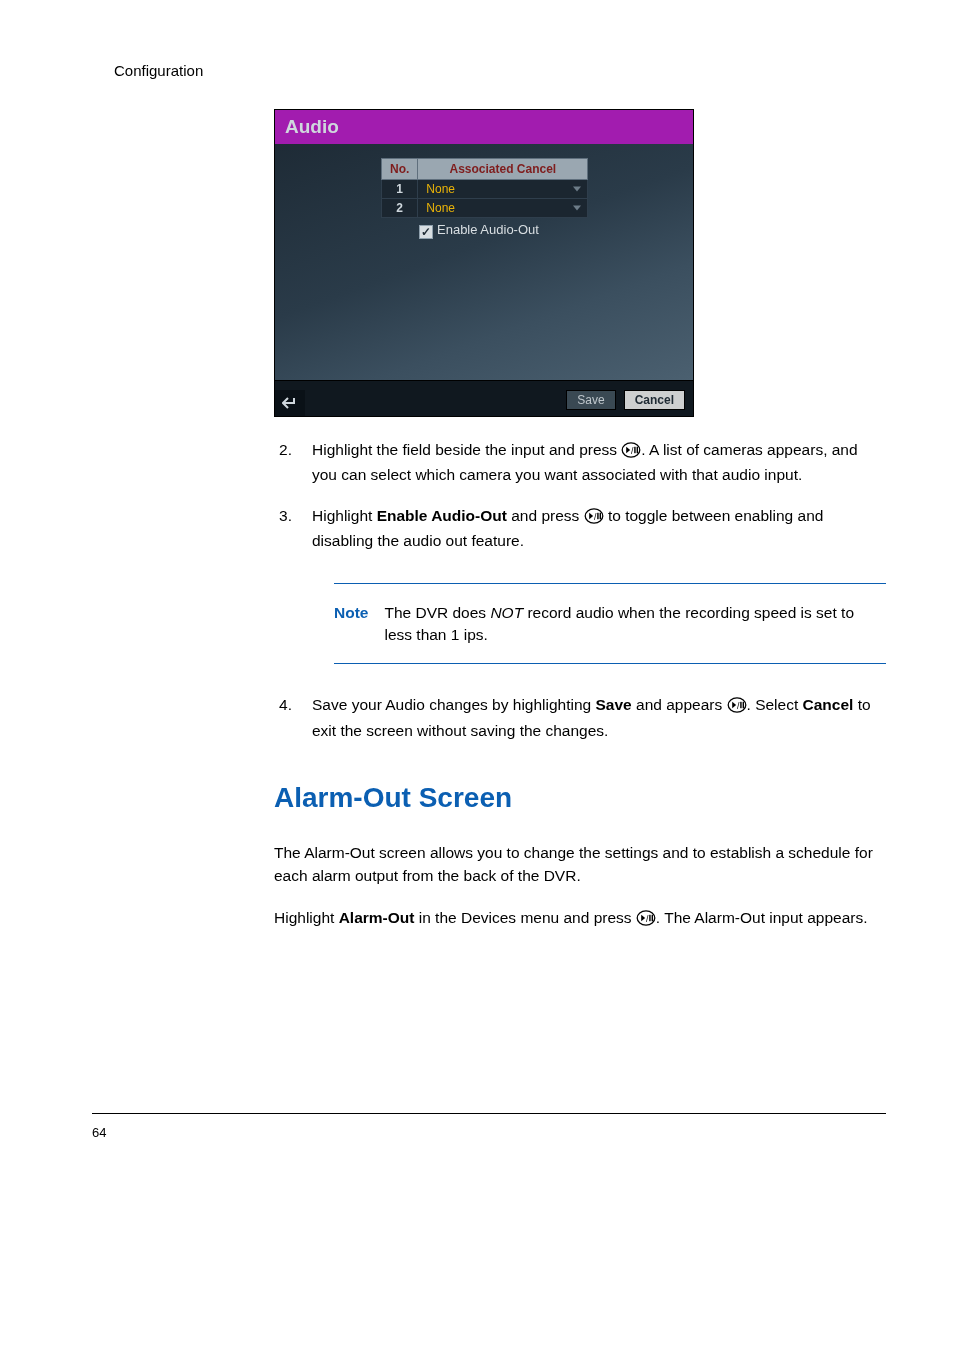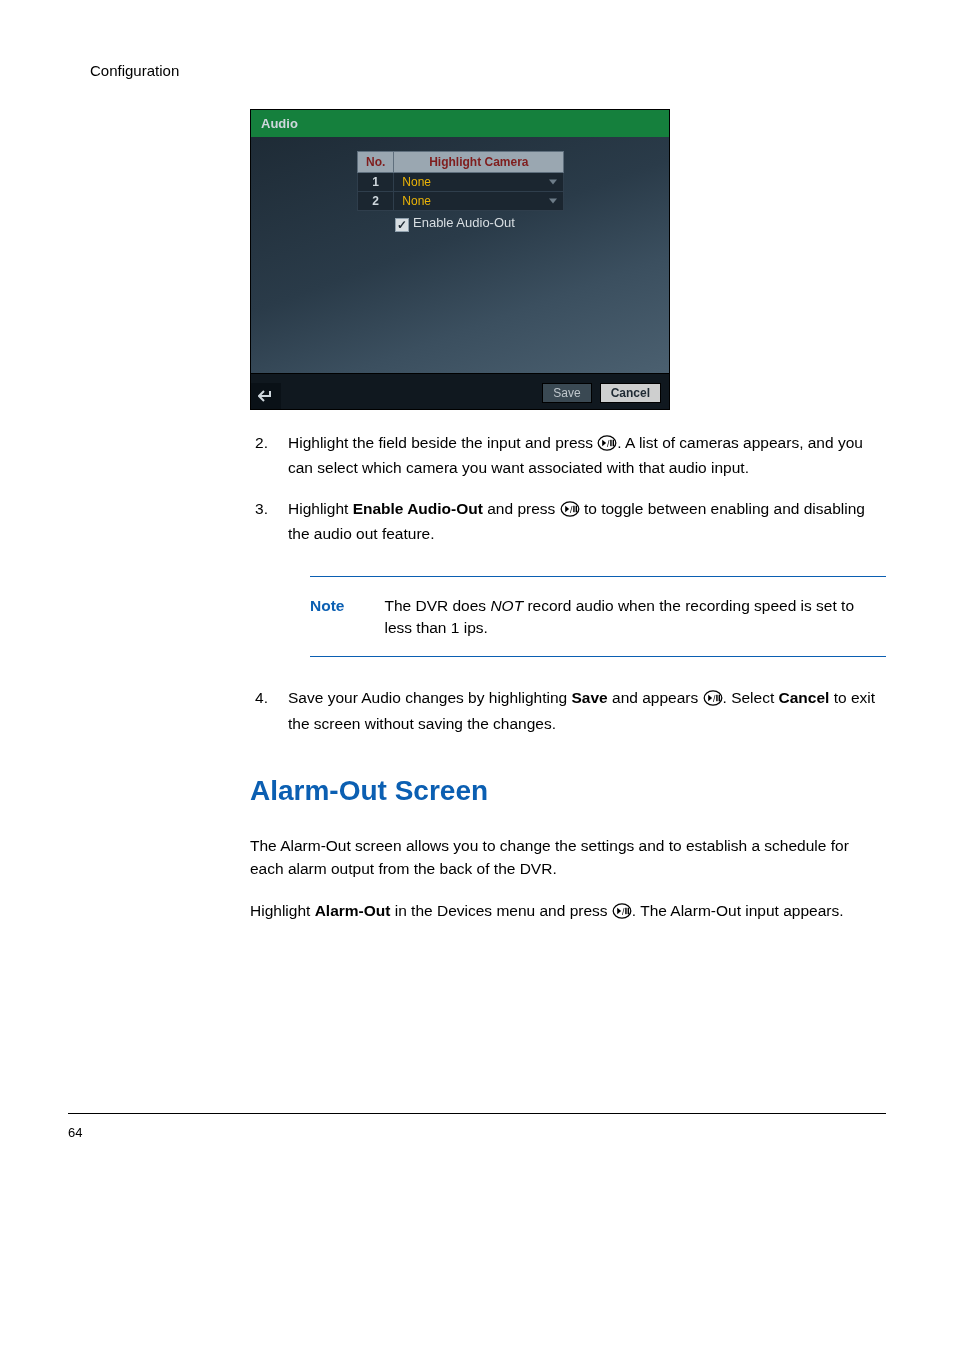--- a/index.html
+++ b/index.html
@@ -1,24 +1,24 @@
 <!DOCTYPE html>
 <html><head>
 <meta charset="utf-8">
 <style>
   * { box-sizing: border-box; margin: 0; padding: 0; }
   html, body { width: 954px; height: 1348px; background: #ffffff; font-family: Arial, Helvetica, sans-serif; color: #000; }
-  .page { padding: 62px 68px 0 90px; position: relative; height: 1184px; }
+  .page { padding: 62px 68px 0 90px; position: relative; height: 1184px; margin-left: 24px; }
   .running-head { font-size: 15px; margin-bottom: 30px; }
   .content { margin-left: 160px; }
   .fig-caption { margin-bottom: 6px; }
   .fig-caption .fig-label { color: #0b5fb2; font-weight: bold; font-size: 15px; }
   .fig-caption .fig-title { color: #0b5fb2; font-weight: bold; font-size: 15px; margin-left: 36px; }
   .screenshot { width: 420px; border: 1px solid #000; background: #1f2a33; position: relative; }
-  .ss-title { background: #15803d; color: #cfd7dd; font-size: 13px; font-weight: bold; padding: 6px 10px; }
+  .ss-title { background: #a21caf; color: #cfd7dd; font-size: 19px; font-weight: bold; padding: 6px 10px; }
   .ss-body { position: relative; height: 236px; background: linear-gradient(160deg, #1e2b36 0%, #2a3b49 45%, #3b4f5f 70%, #4b6070 100%); }
   .ss-table { position: absolute; top: 14px; left: 106px; border-collapse: collapse; font-size: 12px; color: #d8dee2; }
   .ss-table th { background: #9aa7b1; color: #7f1d1d; font-weight: bold; padding: 3px 8px; border: 1px solid #5f6f7d; font-size: 12px; }
   .ss-table th.no-col { width: 32px; }
   .ss-table th.assoc-col { width: 170px; }
   .ss-table td.no-cell { background: #1b2630; text-align: center; border: 1px solid #2f3e4c; padding: 2px 6px; font-weight: bold; color: #cfd7dd; }
   .ss-table td.val-cell { background: #1b2630; border: 1px solid #2f3e4c; padding: 2px 8px; position: relative; color: #eab308; }
   .ss-table td.val-cell::after { content: ""; position: absolute; right: 6px; top: 50%; width: 0; height: 0; border-left: 4px solid transparent; border-right: 4px solid transparent; border-top: 5px solid #6d7c88; transform: translateY(-50%); }
   .ss-check { position: absolute; top: 78px; left: 144px; font-size: 13px; color: #d8dee2; }
   .ss-check .box { display: inline-block; width: 14px; height: 14px; border: 1px solid #8fa0ad; background: #d8dee2; color: #1f2a33; font-size: 12px; line-height: 12px; text-align: center; vertical-align: -2px; margin-right: 4px; font-weight: bold; }
@@ -28,21 +28,21 @@
   .ss-btns { position: absolute; right: 8px; bottom: 6px; display: flex; gap: 8px; }
   .ss-btn { font-size: 12px; padding: 2px 10px; border: 1px solid #000; }
   .ss-btn.save { background: #3a4953; color: #bfc7cc; }
   .ss-btn.cancel { background: #cecfcf; color: #1f2a33; font-weight: bold; }
   .step-list { margin-top: 22px; }
   .step { display: flex; gap: 20px; margin-bottom: 18px; font-size: 15.5px; line-height: 1.45; }
   .step .num { width: 18px; text-align: right; flex-shrink: 0; }
   .step .body { flex: 1; }
   .icon-enter { display: inline-block; vertical-align: -3px; }
   .icon-enter svg { width: 20px; height: 16px; }
-  .note-block { margin: 30px 0 30px 60px; border-top: 1.5px solid #0b5fb2; border-bottom: 1.5px solid #0b5fb2; padding: 18px 10px 18px 0; display: flex; gap: 40px; font-size: 15.5px; line-height: 1.4; }
+  .note-block { margin: 30px 0 30px 60px; border-top: 1.5px solid #0b5fb2; border-bottom: 1.5px solid #0b5fb2; padding: 18px 10px 18px 0; display: flex; gap: 16px; font-size: 15.5px; line-height: 1.4; }
   .note-label { color: #0b5fb2; font-weight: bold; flex-shrink: 0; }
   .note-text { flex: 1; }
   .section-heading { color: #0b5fb2; font-size: 28px; font-weight: bold; margin: 40px 0 28px 0; }
   .para { font-size: 15.5px; line-height: 1.45; margin-bottom: 20px; }
   .footer-rule { position: absolute; left: 68px; right: 68px; bottom: 70px; border-top: 1.5px solid #000; }
   .page-number { position: absolute; left: 68px; bottom: 44px; font-size: 13px; }
   em.italic { font-style: italic; }
   b { font-weight: bold; }
 </style>
 </head>
@@ -53,21 +53,21 @@
 
   <div class="content">
 
     <div class="screenshot">
       <div class="ss-title">Audio</div>
       <div class="ss-body">
         <table class="ss-table">
           <tbody>
               <tr>
             <th class="no-col">No.</th>
-            <th class="assoc-col">Highlight Camera</th>
+            <th class="assoc-col">Associated Cancel</th>
           </tr>
           <tr>
             <td class="no-cell">1</td>
             <td class="val-cell">None</td>
           </tr>
           <tr>
             <td class="no-cell">2</td>
             <td class="val-cell">None</td>
           </tr>
         </tbody>

